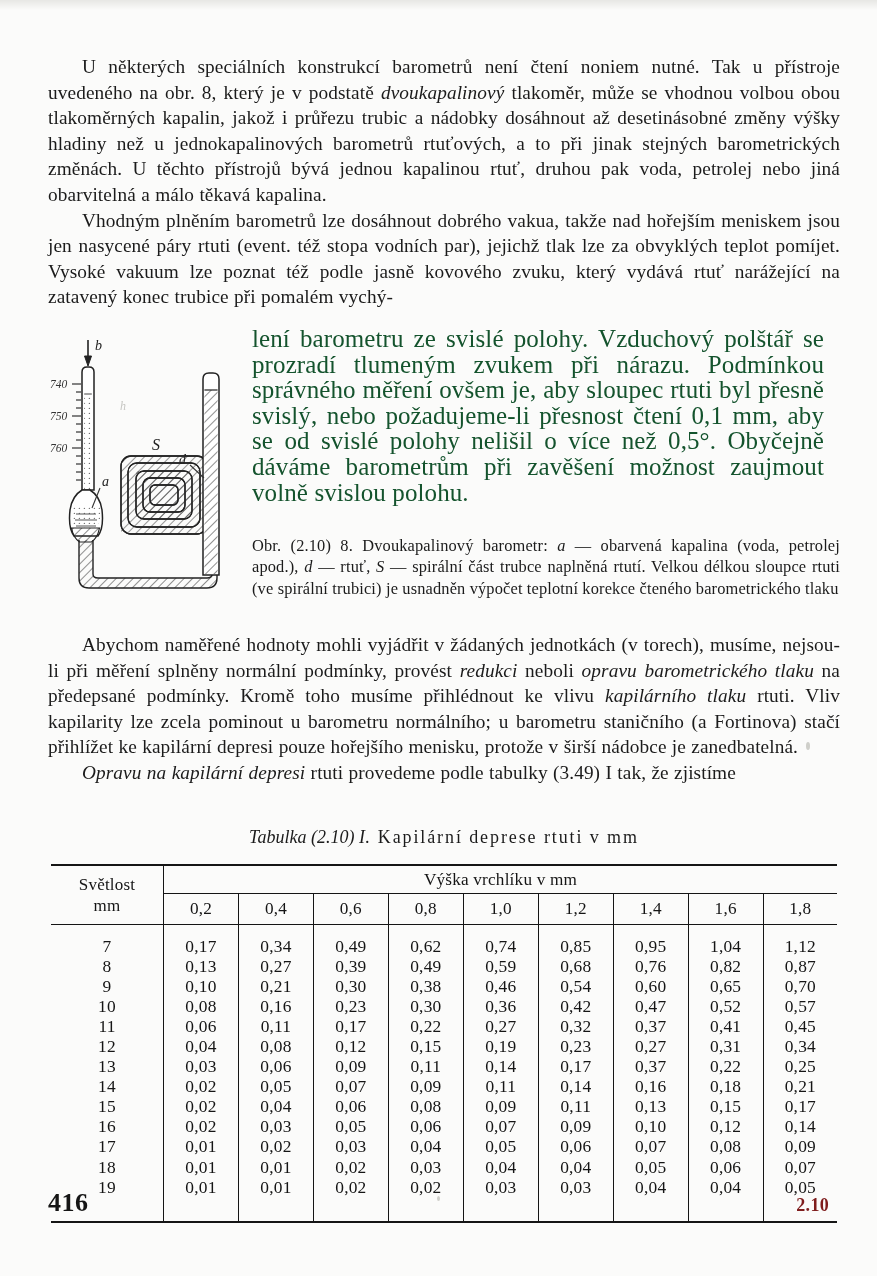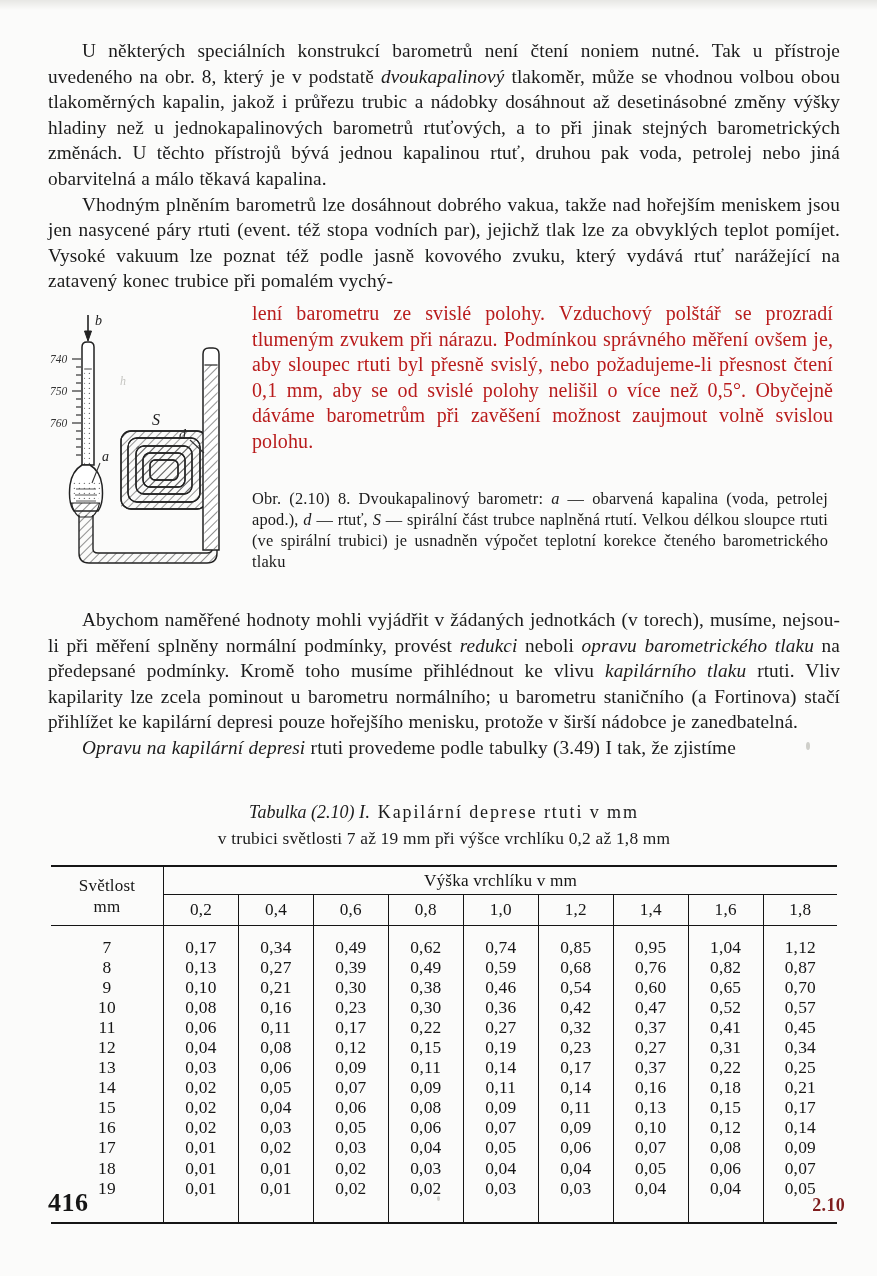--- a/index.html
+++ b/index.html
@@ -27,21 +27,21 @@
     position: absolute;
     top: 0; left: 0; right: 0;
     height: 10px;
     background: linear-gradient(180deg, #e7e7e4 0%, rgba(251,251,250,0) 100%);
     pointer-events: none;
   }
 
   .content {
     position: absolute;
     left: 48px;
-    top: 38px;
+    top: 54px;
     width: 792px;
   }
 
   p.body-text {
     margin: 0;
     font-size: 19.3px;
     line-height: 25.6px;
     text-align: justify;
     text-indent: 34px;
     letter-spacing: 0.1px;
@@ -57,30 +57,30 @@
   .figure {
     float: left;
     width: 190px;
     height: 278px;
     margin: 6px 14px 2px 0;
     position: relative;
   }
   .figure svg { display: block; }
 
   .wrap-text {
-    margin: 7px;
-    font-size: 20px;
+    margin: 16px;
+    font-size: 25px;
     line-height: 25.6px;
     text-align: justify;
-    color: #b91c1c;
+    color: #14532d;
     letter-spacing: 0.1px;
   }
 
   .caption {
-    margin: 12px;
+    margin: 0;
     font-size: 16.4px;
     line-height: 21.3px;
     text-align: justify;
     color: #1b1b1b;
     letter-spacing: 0.15px;
   }
 
   
   .table-title {
     text-align: center;
@@ -159,21 +159,21 @@
   tbody tr td.stub-cell {
     border-right: 1.7px solid #151515;
   }
   tbody tr.spacer-top td { height: 11px; }
   tbody tr.spacer-bot td { height: 24px; }
 
   
   .footer {
     position: absolute;
     left: 48px;
-    right: 32px;
+    right: 48px;
     top: 1188px;
     display: flex;
     justify-content: space-between;
     align-items: baseline;
     text-align: center;
   }
   .folio {
     font-size: 26px;
     font-weight: bold;
     color: #151515;
@@ -313,21 +313,20 @@
     <div style="height:20px"></div>
 
     <p class="body-text"><span>Abychom naměřené hodnoty mohli vyjádřit v žádaných jednotkách (v torech), musíme, nejsou-li při měření splněny normální podmínky, provést </span><span class="it">redukci</span><span> neboli </span><span class="it">opravu barometrického tlaku</span><span> na předepsané podmínky. Kromě toho musíme přihlédnout ke vlivu </span><span class="it">kapilárního tlaku</span><span> rtuti. Vliv kapilarity lze zcela pominout u barometru normálního; u barometru staničního (a Fortinova) stačí přihlížet ke kapilární depresi pouze hořejšího menisku, protože v širší nádobce je zanedbatelná.</span></p>
 
     <p class="body-text"><span class="it">Opravu na kapilární depresi</span><span> rtuti provedeme podle tabulky (3.49) I tak, že zjistíme</span></p>
 
     <div style="height:38px"></div>
 
     <div class="table-title">
       <div class="tline1"><span class="tab-em">Tabulka (2.10) I</span><span class="spaced">. Kapilární deprese rtuti v mm</span></div>
-      <div class="tline2">v trubici světlosti 7 až 19 mm při výšce vrchlíku 0,2 až 1,8 mm</div>
     </div>
 
     <div style="height:14px"></div>
 
     <div class="tbl-wrap">
       <table class="caps">
         <thead>
           <tr class="top-rule">
             <th class="stub" rowspan="2">
               <div>Světlost</div>

